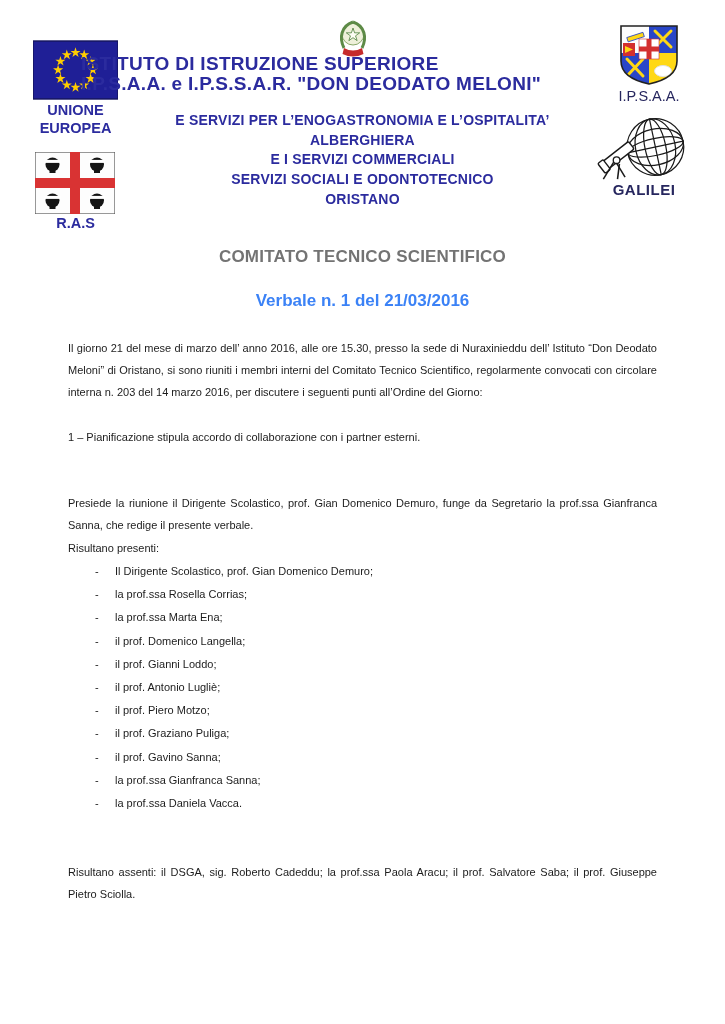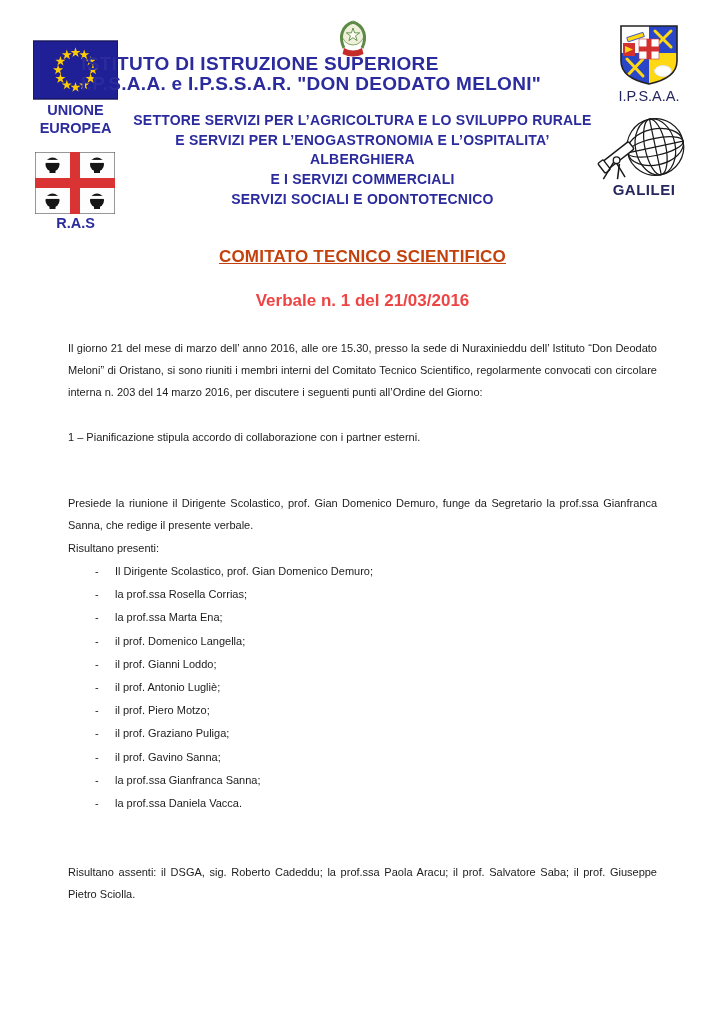--- a/index.html
+++ b/index.html
@@ -26,23 +26,23 @@
   .emblem{left:337px;top:19px;width:32px;height:44px;}
   .ipsaa-crest{left:617px;top:23px;width:64px;height:64px;}
   .ipsaa-label{left:597px;top:88px;width:104px;text-align:center;
     color:#26265e;font-weight:400;font-size:14.5px;}
   .galilei-logo{left:594px;top:111px;width:100px;height:70px;}
   .galilei-label{left:594px;top:181px;width:100px;text-align:center;
     color:#26265e;font-weight:600;font-size:15px;letter-spacing:.5px;}
 
   
   .title-main{left:0;top:247px;width:725px;text-align:center;
-    font-weight:bold;font-size:17px;color:#c2410c;letter-spacing:.2px;text-decoration:underline;}
+    font-weight:bold;font-size:17px;color:#737373;letter-spacing:.2px;}
   .title-sub{left:0;top:291px;width:725px;text-align:center;
-    font-weight:bold;font-size:17px;color:#ef4444;}
+    font-weight:bold;font-size:17px;color:#3b82f6;}
 
   
   .body-text{left:68px;width:589px;font-size:11px;line-height:22px;color:#1c1c1c;}
   .just{text-align:justify;text-align-last:left;}
   .p1{top:337px;}
   .agenda{top:427px;line-height:21.5px;}
   .p2{top:492px;}
   .presents{top:537px;}
   .attendees{top:560px;line-height:23.2px;}
   .attendee{position:relative;padding-left:47px;}
@@ -102,25 +102,25 @@
     <path transform="translate(16 16)" d="M0,-7 L1.57,-2.16 L6.66,-2.16 L2.55,0.83 L4.11,5.66 L0,2.67 L-4.11,5.66 L-2.55,0.83 L-6.66,-2.16 L-1.57,-2.16 Z" fill="#fdfdf4" stroke="#4a7d38" stroke-width="0.8"></path>
     <path d="M7,29 Q16,34 25,29 L26.5,35 Q16,40 5.5,35 Z" fill="#c62b2b"></path>
   </svg>
 
   <div class="abs inst-block">
     <div>ISTITUTO DI ISTRUZIONE SUPERIORE</div>
     <div>I.P.S.A.A. e I.P.S.S.A.R. "DON DEODATO MELONI"</div>
   </div>
 
   <div class="abs sector-block">
-    <div>SETTORE SERVIZI PER L’AGRICOLTURA E LO SVILUPPO RURALE</div>
     <div>E SERVIZI PER L’ENOGASTRONOMIA E L’OSPITALITA’</div>
     <div>ALBERGHIERA</div>
     <div>E I SERVIZI COMMERCIALI</div>
     <div>SERVIZI SOCIALI E ODONTOTECNICO</div>
+    <div>ORISTANO</div>
   </div>
 
   <svg class="abs ipsaa-crest" viewBox="0 0 64 64">
     <defs>
       <clipPath id="sh">
           <path d="M4,3 H60 V38 Q60,55 32,61 Q4,55 4,38 Z"></path>
         </clipPath>
     </defs>
     <g clip-path="url(#sh)">
       <rect x="4" y="3" width="28" height="27" fill="#fdfdfd"></rect>

